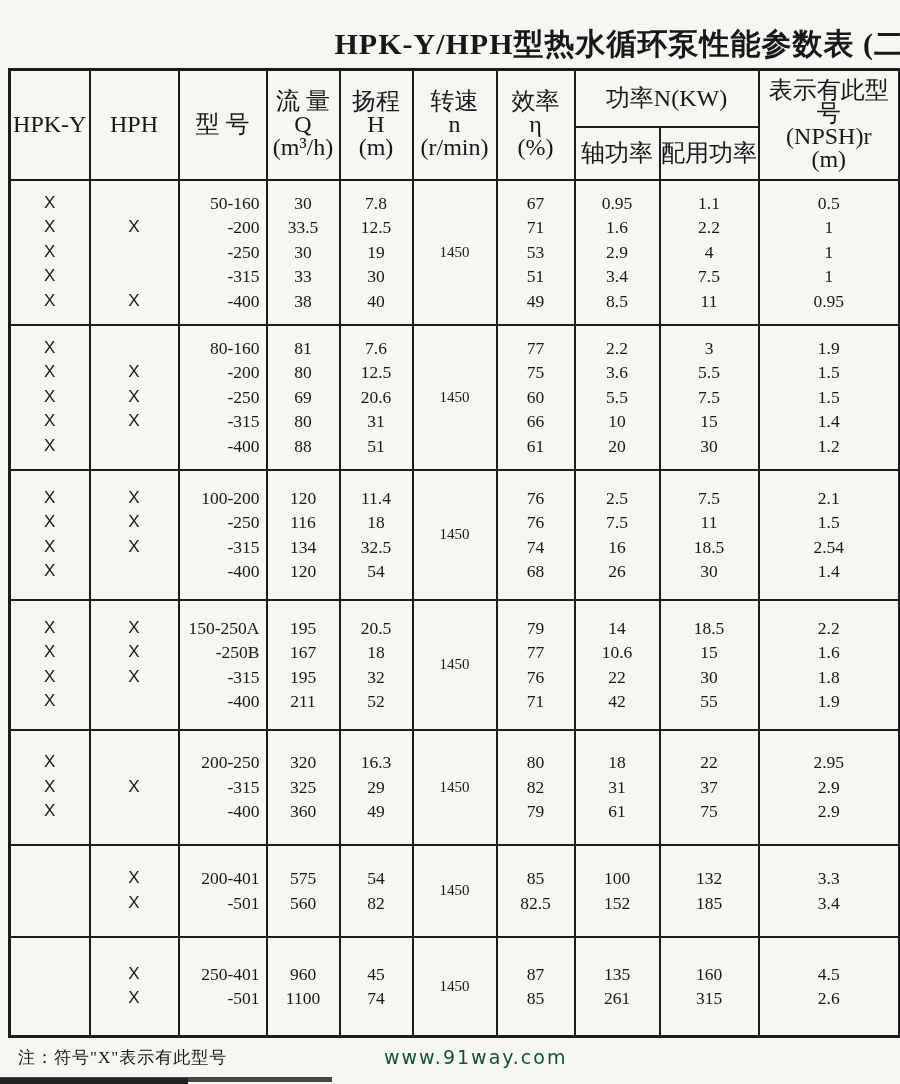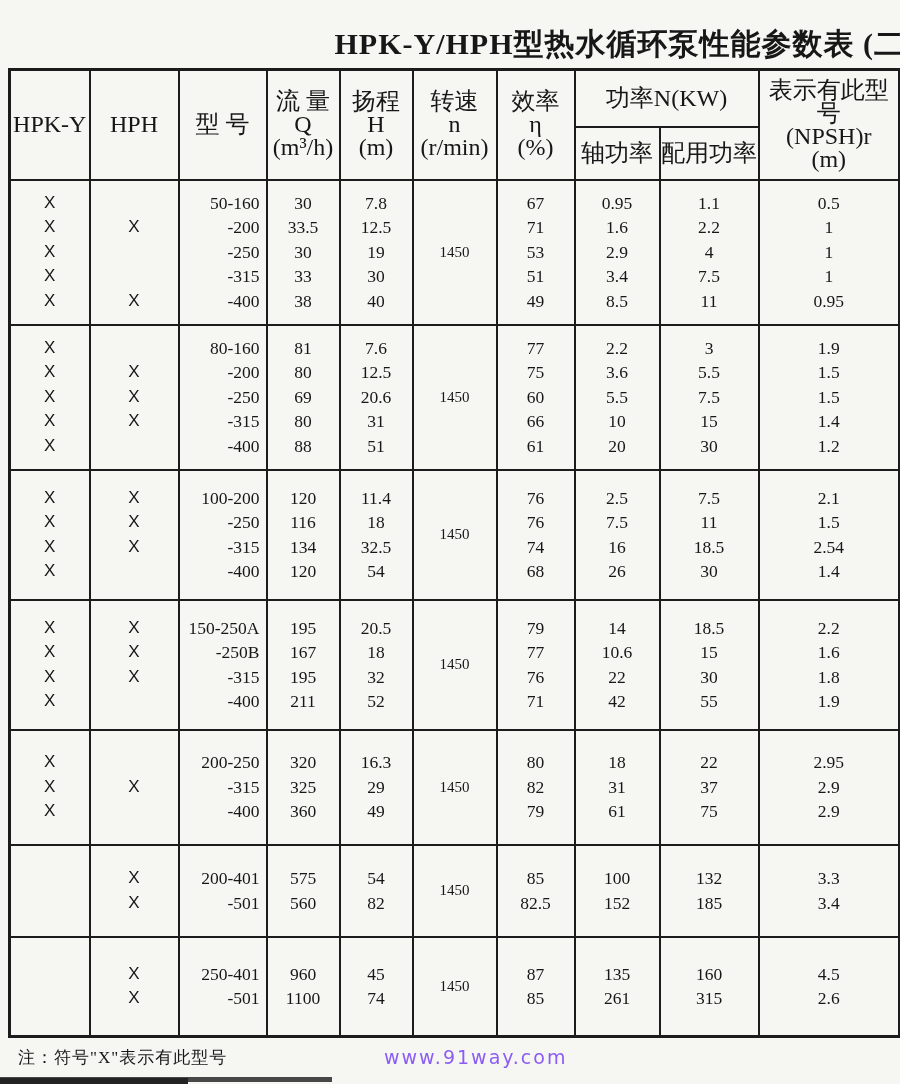--- a/index.html
+++ b/index.html
@@ -65,21 +65,21 @@
     font-size: 17px;
     letter-spacing: 1px;
     white-space: nowrap;
   }
   .watermark {
     position: absolute;
     left: 384px;
     top: 1046px;
     font-family: "DejaVu Sans", sans-serif;
     font-size: 19px;
-    color: #8b5cf6;
+    color: #14532d;
     letter-spacing: 2px;
     white-space: nowrap;
   }
   .scan-edge {
     position: absolute;
     left: 0;
     top: 1077px;
     width: 332px;
     height: 5px;
     background: #474747;

